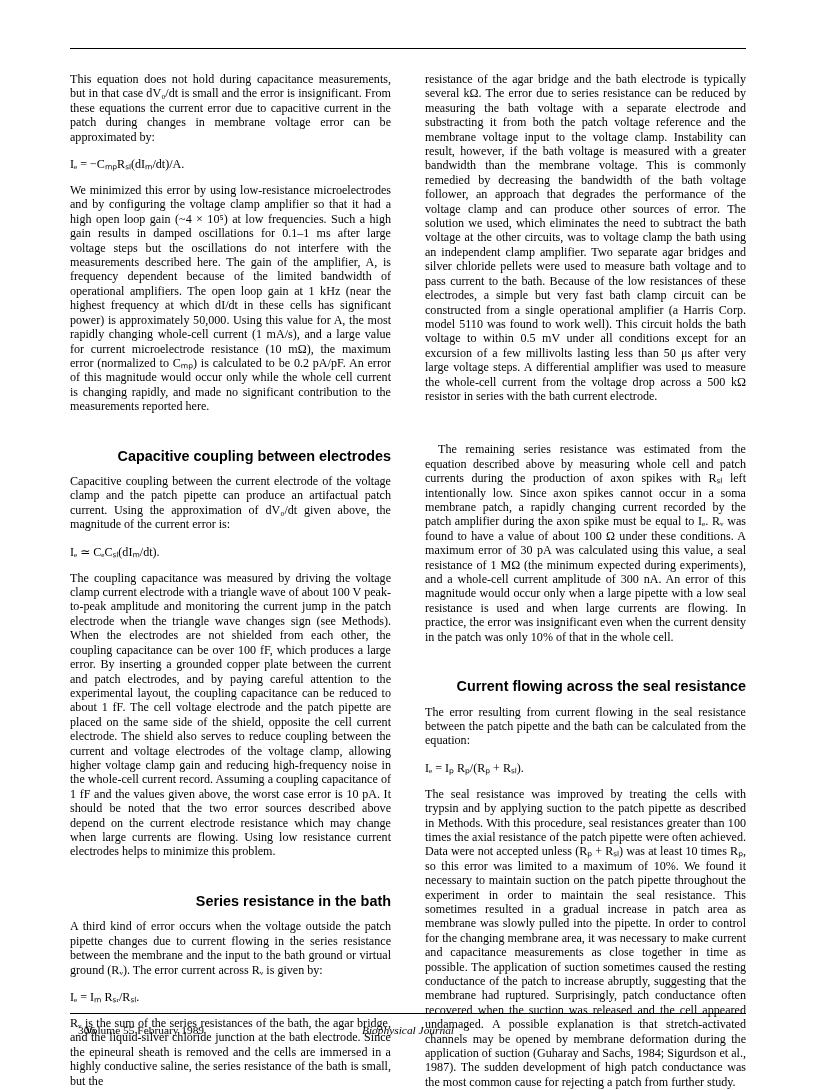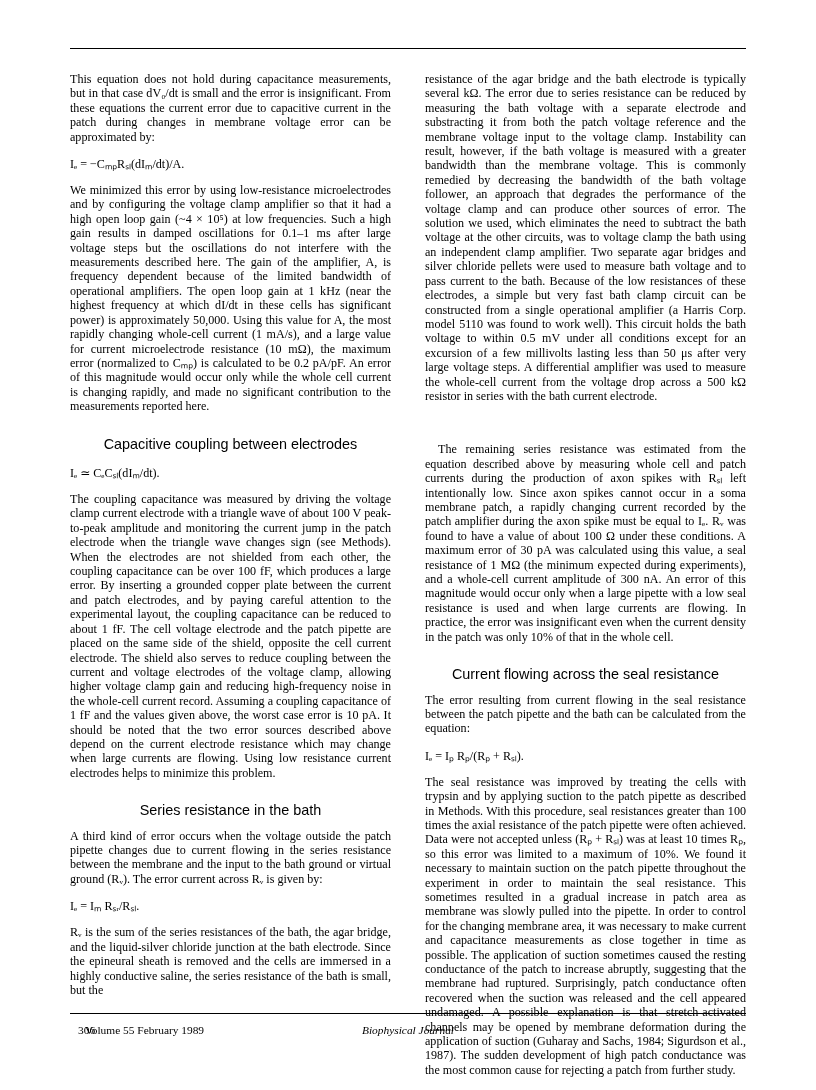--- a/index.html
+++ b/index.html
@@ -63,23 +63,23 @@
     font-size: 12.1px;
     line-height: 16px;
     margin: 12px 0 11px 0;
     font-family: "Liberation Serif", serif;
   }
 
   h2.section {
     font-family: "Liberation Sans", sans-serif;
     font-size: 14.4px;
     line-height: 17.5px;
-    font-weight: normal;
-    margin: 22px 0 9px 0;
-    text-align: center;
+    font-weight: bold;
+    margin: 34px 0 9px 0;
+    text-align: right;
   }
 
   .footer {
     position: absolute;
     left: 70px;
     top: 1023px;
     width: 676px;
     font-size: 11.4px;
     line-height: 14px;
   }
@@ -112,20 +112,21 @@
 
     <div class="col">
       <p class="noindent">This equation does not hold during capacitance measurements, but in that case dV₀/dt is small and the error is insignificant. From these equations the current error due to capacitive current in the patch during changes in membrane voltage error can be approximated by:</p>
 
       <div class="eq">Iₑ = −CₘₚRₛₗ(dIₘ/dt)/A.</div>
 
       <p class="noindent">We minimized this error by using low-resistance microelectrodes and by configuring the voltage clamp amplifier so that it had a high open loop gain (~4 × 10⁵) at low frequencies. Such a high gain results in damped oscillations for 0.1–1 ms after large voltage steps but the oscillations do not interfere with the measurements described here. The gain of the amplifier, A, is frequency dependent because of the limited bandwidth of operational amplifiers. The open loop gain at 1 kHz (near the highest frequency at which dI/dt in these cells has significant power) is approximately 50,000. Using this value for A, the most rapidly changing whole-cell current (1 mA/s), and a large value for current microelectrode resistance (10 mΩ), the maximum error (normalized to Cₘₚ) is calculated to be 0.2 pA/pF. An error of this magnitude would occur only while the whole cell current is changing rapidly, and made no significant contribution to the measurements reported here.</p>
 
       <h2 class="section">Capacitive coupling between electrodes</h2>
 
+      <p class="noindent">Capacitive coupling between the current electrode of the voltage clamp and the patch pipette can produce an artifactual patch current. Using the approximation of dV₀/dt given above, the magnitude of the current error is:</p>
 
       <div class="eq">Iₑ ≃ CₑCₛₗ(dIₘ/dt).</div>
 
       <p class="noindent">The coupling capacitance was measured by driving the voltage clamp current electrode with a triangle wave of about 100 V peak-to-peak amplitude and monitoring the current jump in the patch electrode when the triangle wave changes sign (see Methods). When the electrodes are not shielded from each other, the coupling capacitance can be over 100 fF, which produces a large error. By inserting a grounded copper plate between the current and patch electrodes, and by paying careful attention to the experimental layout, the coupling capacitance can be reduced to about 1 fF. The cell voltage electrode and the patch pipette are placed on the same side of the shield, opposite the cell current electrode. The shield also serves to reduce coupling between the current and voltage electrodes of the voltage clamp, allowing higher voltage clamp gain and reducing high-frequency noise in the whole-cell current record. Assuming a coupling capacitance of 1 fF and the values given above, the worst case error is 10 pA. It should be noted that the two error sources described above depend on the current electrode resistance which may change when large currents are flowing. Using low resistance current electrodes helps to minimize this problem.</p>
 
       <h2 class="section">Series resistance in the bath</h2>
 
       <p class="noindent">A third kind of error occurs when the voltage outside the patch pipette changes due to current flowing in the series resistance between the membrane and the input to the bath ground or virtual ground (Rᵥ). The error current across Rᵥ is given by:</p>
 
       <div class="eq">Iₑ = Iₘ Rₛᵣ/Rₛₗ.</div>

